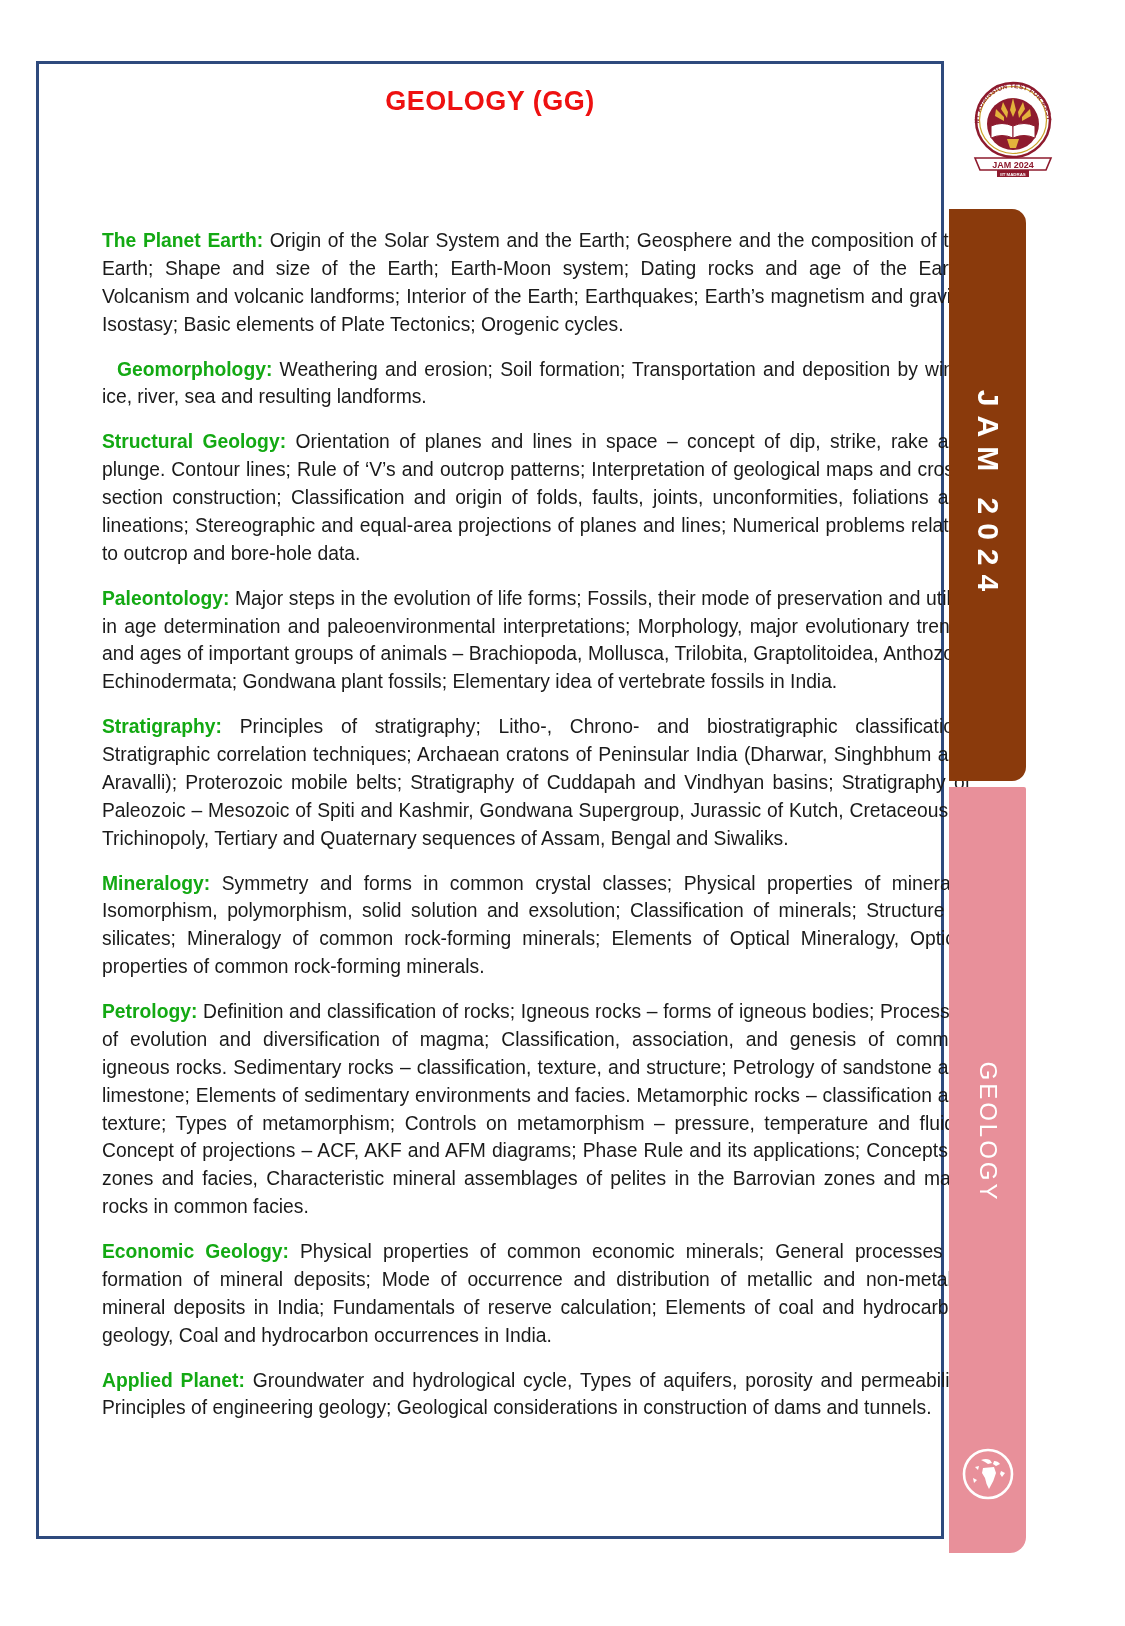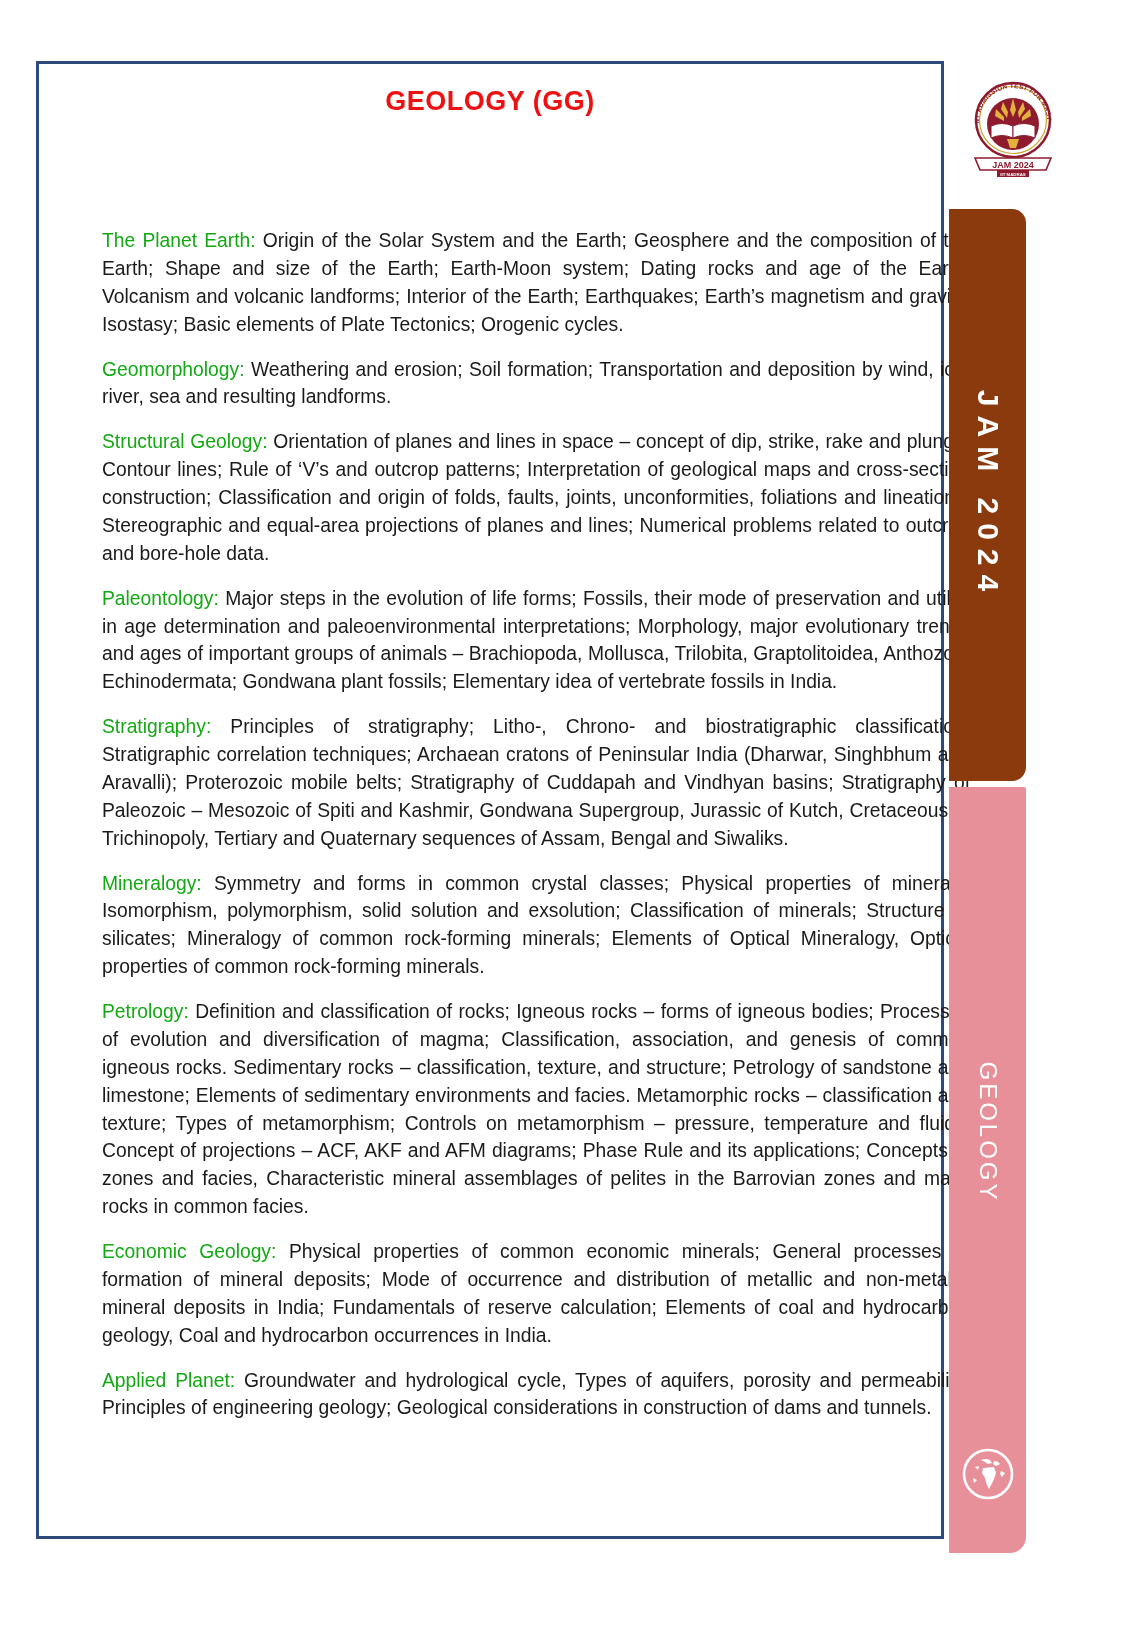--- a/index.html
+++ b/index.html
@@ -122,35 +122,35 @@
     margin: 0 0 17px 0;
     font-size: 19.3px;
     line-height: 1.445;
     color: #1a1a1a;
     text-align: justify;
     text-justify: inter-word;
   }
   .para:last-child { margin-bottom: 0; }
   .sec-head {
     color: #13a913;
-    font-weight: normal;
+    font-weight: bold;
   }
 </style>
 </head>
 <body>
 
 <div id="page">
 
   <div id="content-frame" style="border-color: rgb(46, 74, 125);">
 
     <div id="doc-title" style="color: rgb(238, 17, 17);">GEOLOGY (GG)</div>
 
     <div id="syllabus">
         <p class="para"><span class="sec-head" style="color: rgb(19, 169, 19);">The Planet Earth:</span><span> Origin of the Solar System and the Earth; Geosphere and the composition of the Earth; Shape and size of the Earth; Earth-Moon system; Dating rocks and age of the Earth; Volcanism and volcanic landforms; Interior of the Earth; Earthquakes; Earth’s magnetism and gravity, Isostasy; Basic elements of Plate Tectonics; Orogenic cycles.</span></p>
-        <p class="para"><span class="sec-head" style="color: rgb(19, 169, 19);">Geomorphology:</span><span> Weathering and erosion; Soil formation; Transportation and deposition by wind, ice, river, sea and resulting landforms.</span></p>
+        <p class="para"><span class="sec-head" style="color: rgb(19, 169, 19); margin-left: 15px;">Geomorphology:</span><span> Weathering and erosion; Soil formation; Transportation and deposition by wind, ice, river, sea and resulting landforms.</span></p>
         <p class="para"><span class="sec-head" style="color: rgb(19, 169, 19);">Structural Geology:</span><span> Orientation of planes and lines in space – concept of dip, strike, rake and plunge. Contour lines; Rule of ‘V’s and outcrop patterns; Interpretation of geological maps and cross-section construction; Classification and origin of folds, faults, joints, unconformities, foliations and lineations; Stereographic and equal-area projections of planes and lines; Numerical problems related to outcrop and bore-hole data.</span></p>
         <p class="para"><span class="sec-head" style="color: rgb(19, 169, 19);">Paleontology:</span><span> Major steps in the evolution of life forms; Fossils, their mode of preservation and utility in age determination and paleoenvironmental interpretations; Morphology, major evolutionary trends and ages of important groups of animals – Brachiopoda, Mollusca, Trilobita, Graptolitoidea, Anthozoa, Echinodermata; Gondwana plant fossils; Elementary idea of vertebrate fossils in India.</span></p>
         <p class="para"><span class="sec-head" style="color: rgb(19, 169, 19);">Stratigraphy:</span><span> Principles of stratigraphy; Litho-, Chrono- and biostratigraphic classification; Stratigraphic correlation techniques; Archaean cratons of Peninsular India (Dharwar, Singhbhum and Aravalli); Proterozoic mobile belts; Stratigraphy of Cuddapah and Vindhyan basins; Stratigraphy of Paleozoic – Mesozoic of Spiti and Kashmir, Gondwana Supergroup, Jurassic of Kutch, Cretaceous of Trichinopoly, Tertiary and Quaternary sequences of Assam, Bengal and Siwaliks.</span></p>
         <p class="para"><span class="sec-head" style="color: rgb(19, 169, 19);">Mineralogy:</span><span> Symmetry and forms in common crystal classes; Physical properties of minerals; Isomorphism, polymorphism, solid solution and exsolution; Classification of minerals; Structure of silicates; Mineralogy of common rock-forming minerals; Elements of Optical Mineralogy, Optical properties of common rock-forming minerals.</span></p>
         <p class="para"><span class="sec-head" style="color: rgb(19, 169, 19);">Petrology:</span><span> Definition and classification of rocks; Igneous rocks – forms of igneous bodies; Processes of evolution and diversification of magma; Classification, association, and genesis of common igneous rocks. Sedimentary rocks – classification, texture, and structure; Petrology of sandstone and limestone; Elements of sedimentary environments and facies. Metamorphic rocks – classification and texture; Types of metamorphism; Controls on metamorphism – pressure, temperature and fluids; Concept of projections – ACF, AKF and AFM diagrams; Phase Rule and its applications; Concepts of zones and facies, Characteristic mineral assemblages of pelites in the Barrovian zones and mafic rocks in common facies.</span></p>
         <p class="para"><span class="sec-head" style="color: rgb(19, 169, 19);">Economic Geology:</span><span> Physical properties of common economic minerals; General processes of formation of mineral deposits; Mode of occurrence and distribution of metallic and non-metallic mineral deposits in India; Fundamentals of reserve calculation; Elements of coal and hydrocarbon geology, Coal and hydrocarbon occurrences in India.</span></p>
         <p class="para"><span class="sec-head" style="color: rgb(19, 169, 19);">Applied Planet:</span><span>  Groundwater and hydrological cycle, Types of aquifers, porosity and permeability; Principles of engineering geology; Geological considerations in construction of dams and tunnels.</span></p>
       </div>
   </div>
 

